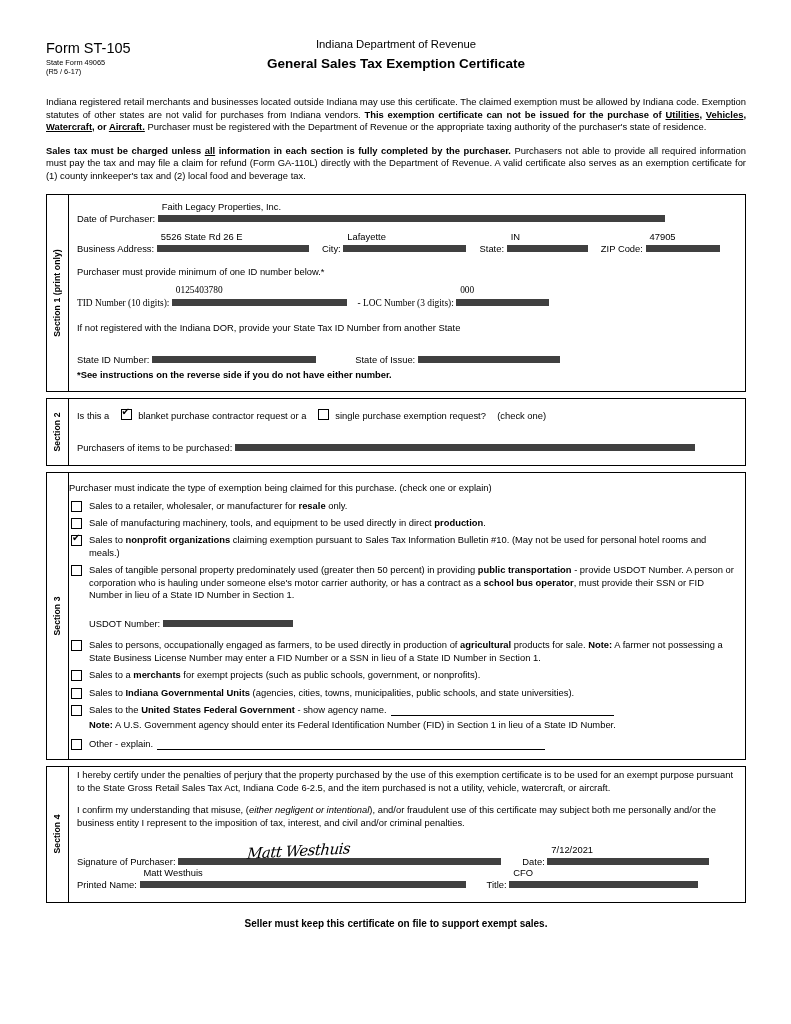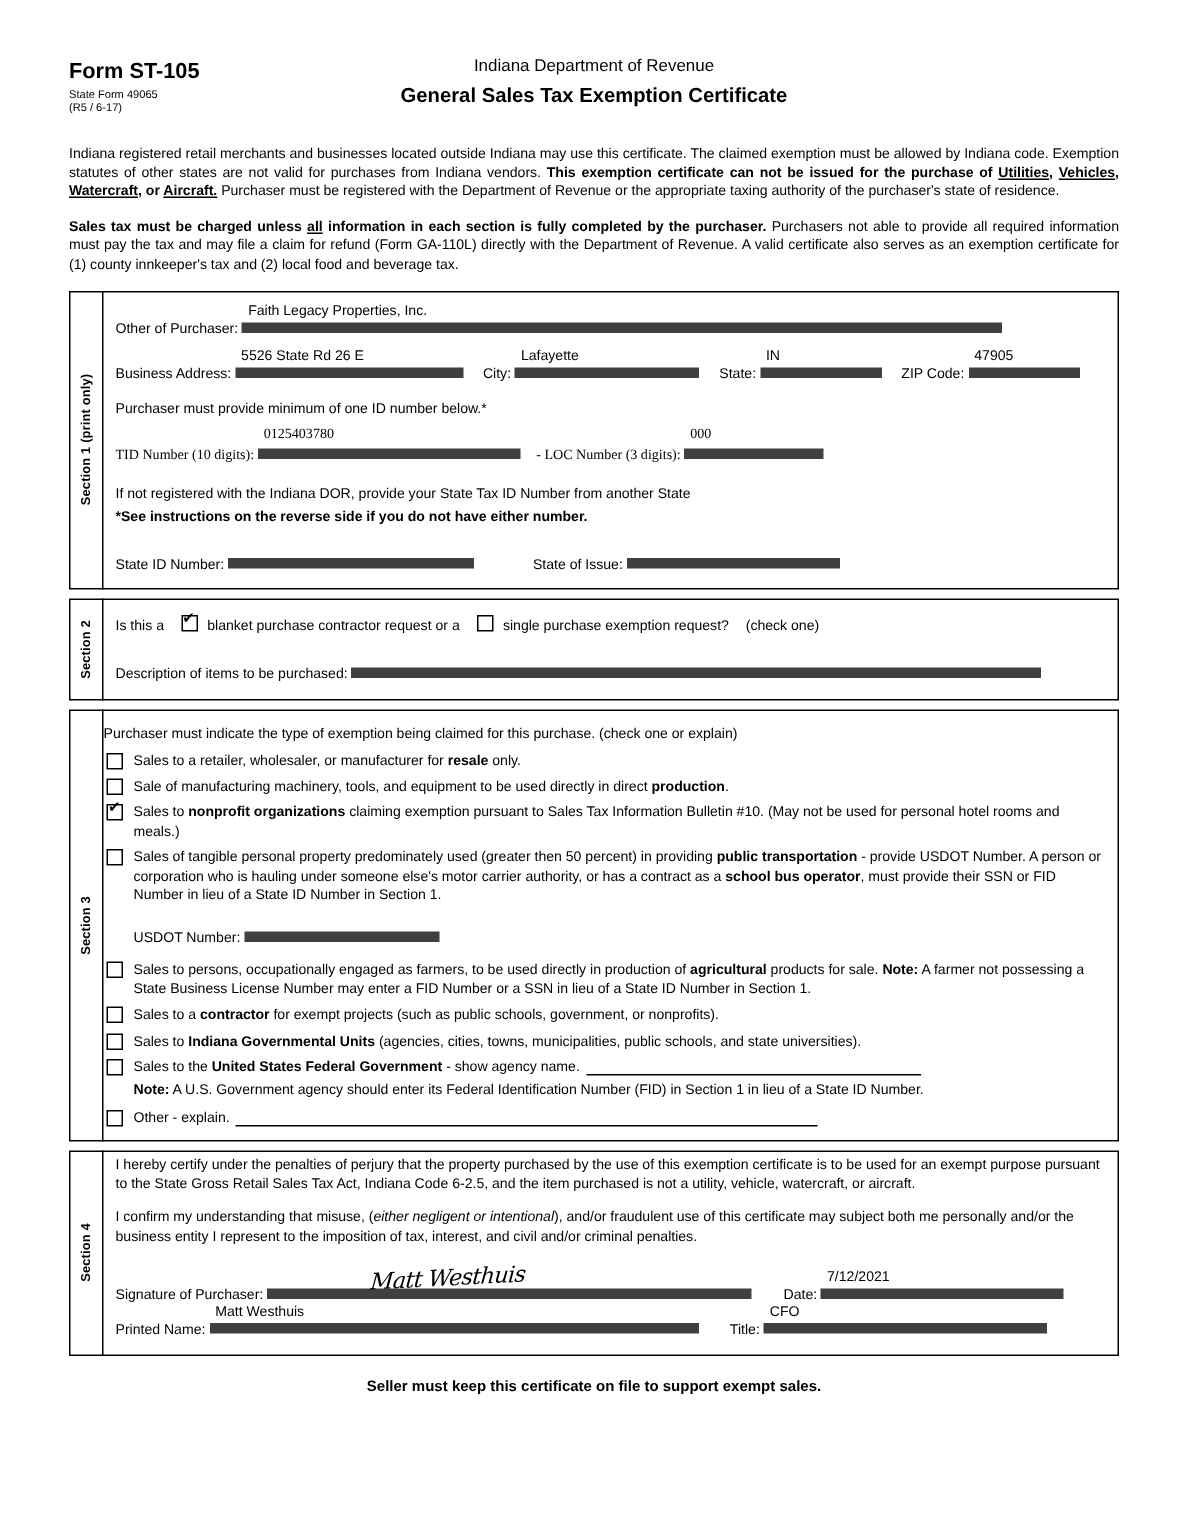--- a/index.html
+++ b/index.html
@@ -32,21 +32,21 @@
   
   .header {
     position: relative;
     height: 44px;
   }
   .form-no {
     position: absolute;
     left: 0;
     top: 2px;
     font-size: 14.5px;
-    font-weight: bold;
+    font-weight: normal;
   }
   .state-form {
     position: absolute;
     left: 0;
     top: 20px;
     font-size: 7.4px;
   }
   .rev {
     position: absolute;
     left: 0;
@@ -226,21 +226,21 @@
       <p><span>Indiana registered retail merchants and  businesses located outside Indiana may use this certificate. The claimed exemption must be allowed by Indiana code.  Exemption statutes of other states are not valid for purchases from Indiana vendors. </span><span class="b">This exemption certificate can not be issued for the purchase of </span><span class="ub">Utilities</span><span class="b">, </span><span class="ub">Vehicles</span><span class="b">, </span><span class="ub">Watercraft</span><span class="b">, or </span><span class="ub">Aircraft.</span><span> Purchaser must be registered with the Department of Revenue or the appropriate taxing authority of the purchaser's  state of residence.</span></p>
       <p><span class="b">Sales tax must be charged unless </span><span class="ub">all</span><span class="b"> information in each section is fully completed by the purchaser.</span><span> Purchasers not able to provide all required information must pay the tax and may file a claim for refund (Form GA-110L) directly with the Department of Revenue. A valid certificate also serves as an exemption certificate for (1) county innkeeper's tax and (2) local food and beverage tax.</span></p>
     </div>
 
     <div class="section" style="padding-bottom:9px;">
       <div class="tab">
         <div class="tab-label">Section 1 (print only)</div>
       </div>
 
       <div class="row" style="margin-top:2px;">
-        <span>Other of Purchaser:</span>
+        <span>Date of Purchaser:</span>
         <span class="fill" style="width:507px;height:12px;">
           <span class="val">Faith Legacy Properties, Inc.</span>
         </span>
       </div>
 
       <div class="row" style="margin-top:7px;">
         <span>Business  Address:</span>
         <span class="fill" style="width:152px;height:12px;">
           <span class="val">5526 State Rd 26 E</span>
         </span>
@@ -270,54 +270,54 @@
           <span class="val">0125403780</span>
         </span>
         <span style="display:inline-block;width:6px;"></span>
         <span>- LOC Number (3 digits):</span>
         <span class="fill" style="width:93px;height:12px;">
           <span class="val">000</span>
         </span>
       </div>
 
       <div class="row" style="margin-top:9px;">If not registered with the Indiana DOR, provide your State Tax ID Number from another State</div>
-      <div class="row b">*See instructions on the reverse side if you do not have either number.</div>
-
       <div class="row" style="margin-top:9px;">
         <span>State ID Number:</span>
         <span class="fill" style="width:164px;height:12px;">
           <span class="val"></span>
         </span>
         <span style="display:inline-block;width:34px;"></span>
         <span>State of Issue:</span>
         <span class="fill" style="width:142px;height:12px;">
           <span class="val"></span>
         </span>
       </div>
+
+      <div class="row b">*See instructions on the reverse side if you do not have either number.</div>
     </div>
 
     <div class="section" style="padding-top:9px;padding-bottom:10px;">
       <div class="tab">
         <div class="tab-label">Section 2</div>
       </div>
 
       <div class="row">
         <span>Is this a</span>
         <span style="display:inline-block;width:6px;"></span>
         <span class="cb checked"></span>
         <span>blanket purchase contractor request or a</span>
         <span style="display:inline-block;width:6px;"></span>
         <span class="cb"></span>
         <span>single purchase exemption request?</span>
         <span style="display:inline-block;width:6px;"></span>
         <span>(check one)</span>
       </div>
 
       <div class="row" style="margin-top:9px;">
-        <span>Description of items to be purchased:</span>
+        <span>Purchasers of items to be purchased:</span>
         <span class="fill" style="width:460px;height:12px;">
           <span class="val"></span>
         </span>
       </div>
     </div>
 
     <div class="section" style="padding-top:9px;padding-bottom:8px;padding-left:22px;">
       <div class="tab">
         <div class="tab-label">Section 3</div>
       </div>
@@ -351,21 +351,21 @@
         </span>
       </div>
 
       <div class="opt">
         <span class="cbx"></span>
         <span>Sales to persons, occupationally engaged as farmers, to be used directly in production of <span class="b">agricultural</span> products for sale. <span class="b">Note:</span> A farmer not possessing a State Business License Number may enter a FID Number or a SSN in lieu of a State ID Number in Section 1.</span>
       </div>
 
       <div class="opt">
         <span class="cbx"></span>
-        <span>Sales to a <span class="b">contractor</span> for exempt projects (such as public schools, government, or nonprofits).</span>
+        <span>Sales to a <span class="b">merchants</span> for exempt projects (such as public schools, government, or nonprofits).</span>
       </div>
 
       <div class="opt">
         <span class="cbx"></span>
         <span>Sales to <span class="b">Indiana Governmental Units</span> (agencies, cities, towns, municipalities, public schools, and state universities).</span>
       </div>
 
       <div class="opt" style="margin-bottom:3px;">
         <span class="cbx"></span>
         <span>Sales to the <span class="b">United States Federal Government</span> - show agency name.<span class="underline-run" style="width:223px;margin-left:4px;"></span></span>

